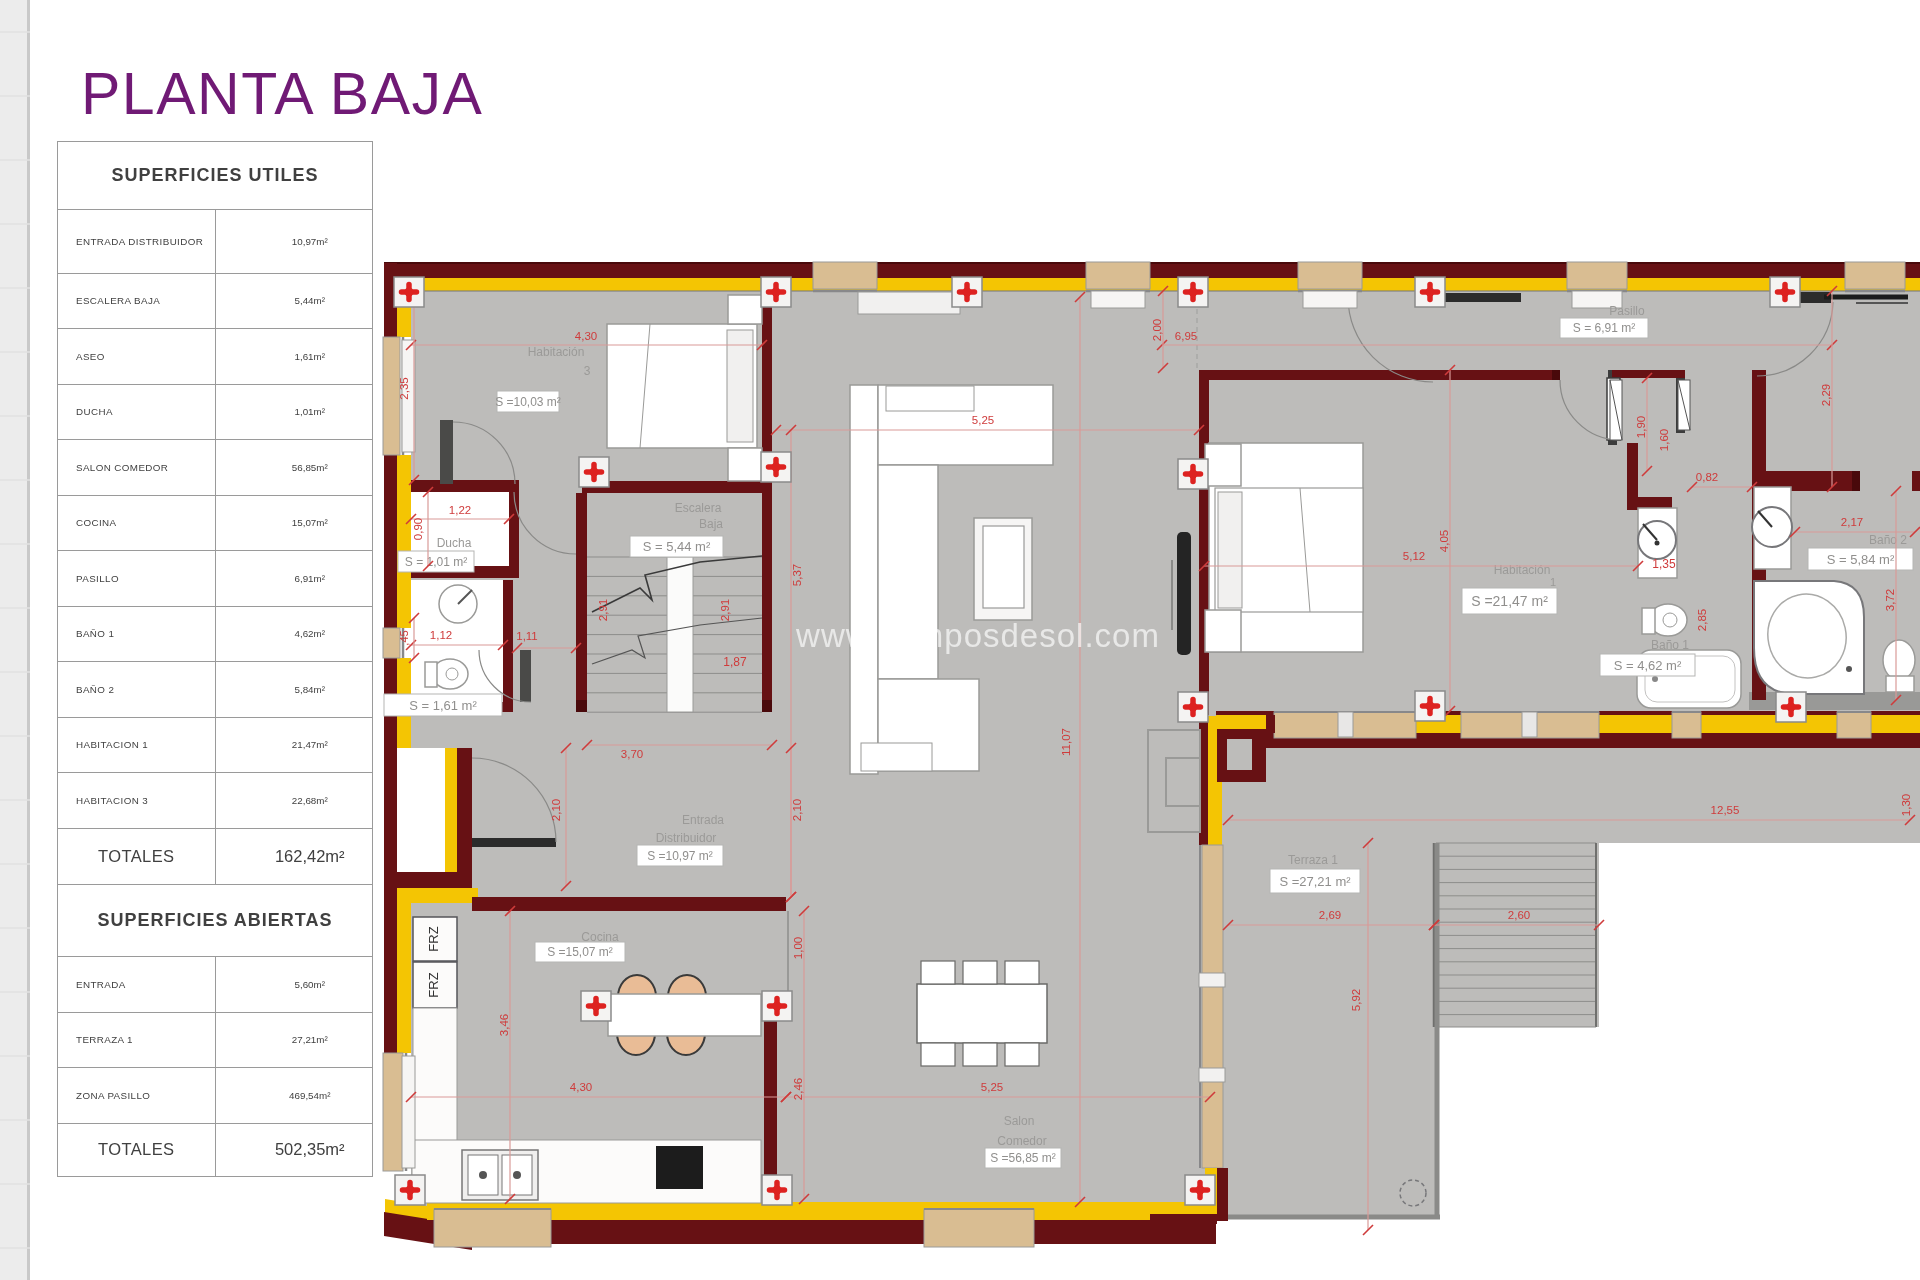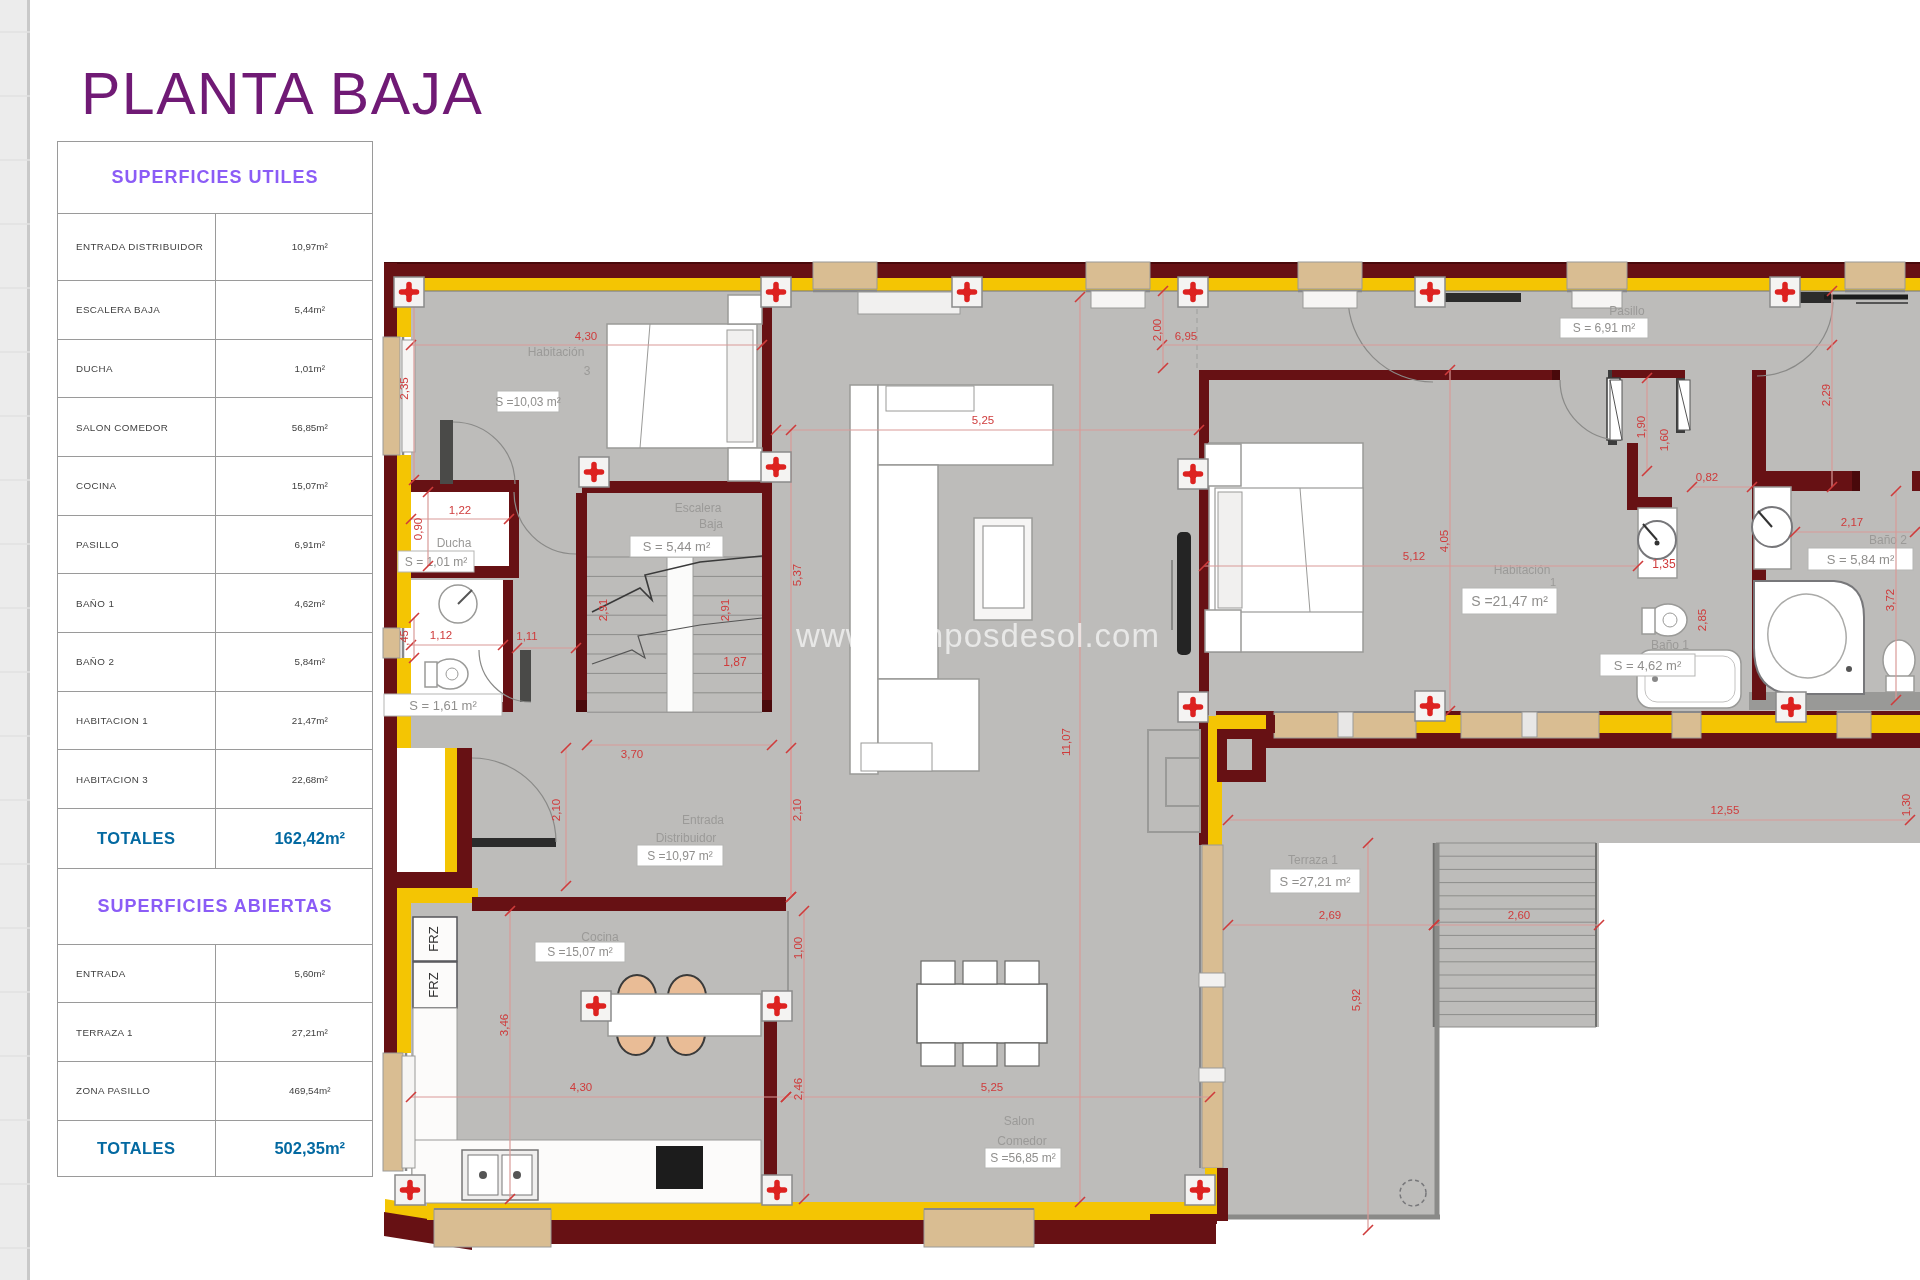--- a/index.html
+++ b/index.html
@@ -6,22 +6,22 @@
 body { width:1920px; height:1280px; background:#ffffff; position:relative; overflow:hidden;
        font-family:"Liberation Sans", sans-serif; }
 .edge { position:absolute; left:0; top:0; width:30px; height:1280px; background:#ececec;
         border-right:3px solid #c9c9c9; }
 h1 { position:absolute; left:81px; top:60px; font-size:59px; letter-spacing:1.5px; color:#701a75;
      font-weight:normal; }
 .supt { position:absolute; left:57px; width:316px; border-collapse:collapse; table-layout:fixed; }
 .supt td { border:1.5px solid #9a9a9a; font-size:9.8px; color:#3f3f3f; vertical-align:middle; }
 .supt .n { width:212px; padding-left:18px; letter-spacing:0.4px; }
 .supt .v { text-align:center;padding-left:32px; }
-.supt .hdr td { text-align:center; font-size:18px; font-weight:bold; color:#8b5cf6; letter-spacing:1px; }
-.supt .tot td { font-size:16.5px; font-weight:bold; color:#0369a1; }
+.supt .hdr td { text-align:center; font-size:18px; font-weight:bold; color:#404040; letter-spacing:1px; }
+.supt .tot td { font-size:16.5px; font-weight:normal; color:#404040; }
 .supt .tot .n { text-align:center; padding-left:0; }
 svg { position:absolute; left:0; top:0; }
 </style>
 </head>
 <body>
 
 <div class="edge"></div>
 
 <h1>PLANTA BAJA</h1>
 
@@ -30,20 +30,24 @@
       <tr class="hdr" style="height:65px">
         <td colspan="2">SUPERFICIES UTILES</td>
       </tr>
 <tr style="height:61px">
         <td class="n">ENTRADA DISTRIBUIDOR</td>
         <td class="v">10,97m²</td>
       </tr>
 <tr style="height:53.2px">
         <td class="n">ESCALERA BAJA</td>
         <td class="v">5,44m²</td>
+      </tr>
+<tr style="height:53.2px">
+        <td class="n">ASEO</td>
+        <td class="v">1,61m²</td>
       </tr>
 <tr style="height:53.2px">
         <td class="n">DUCHA</td>
         <td class="v">1,01m²</td>
       </tr>
 <tr style="height:53.2px">
         <td class="n">SALON COMEDOR</td>
         <td class="v">56,85m²</td>
       </tr>
 <tr style="height:53.2px">

